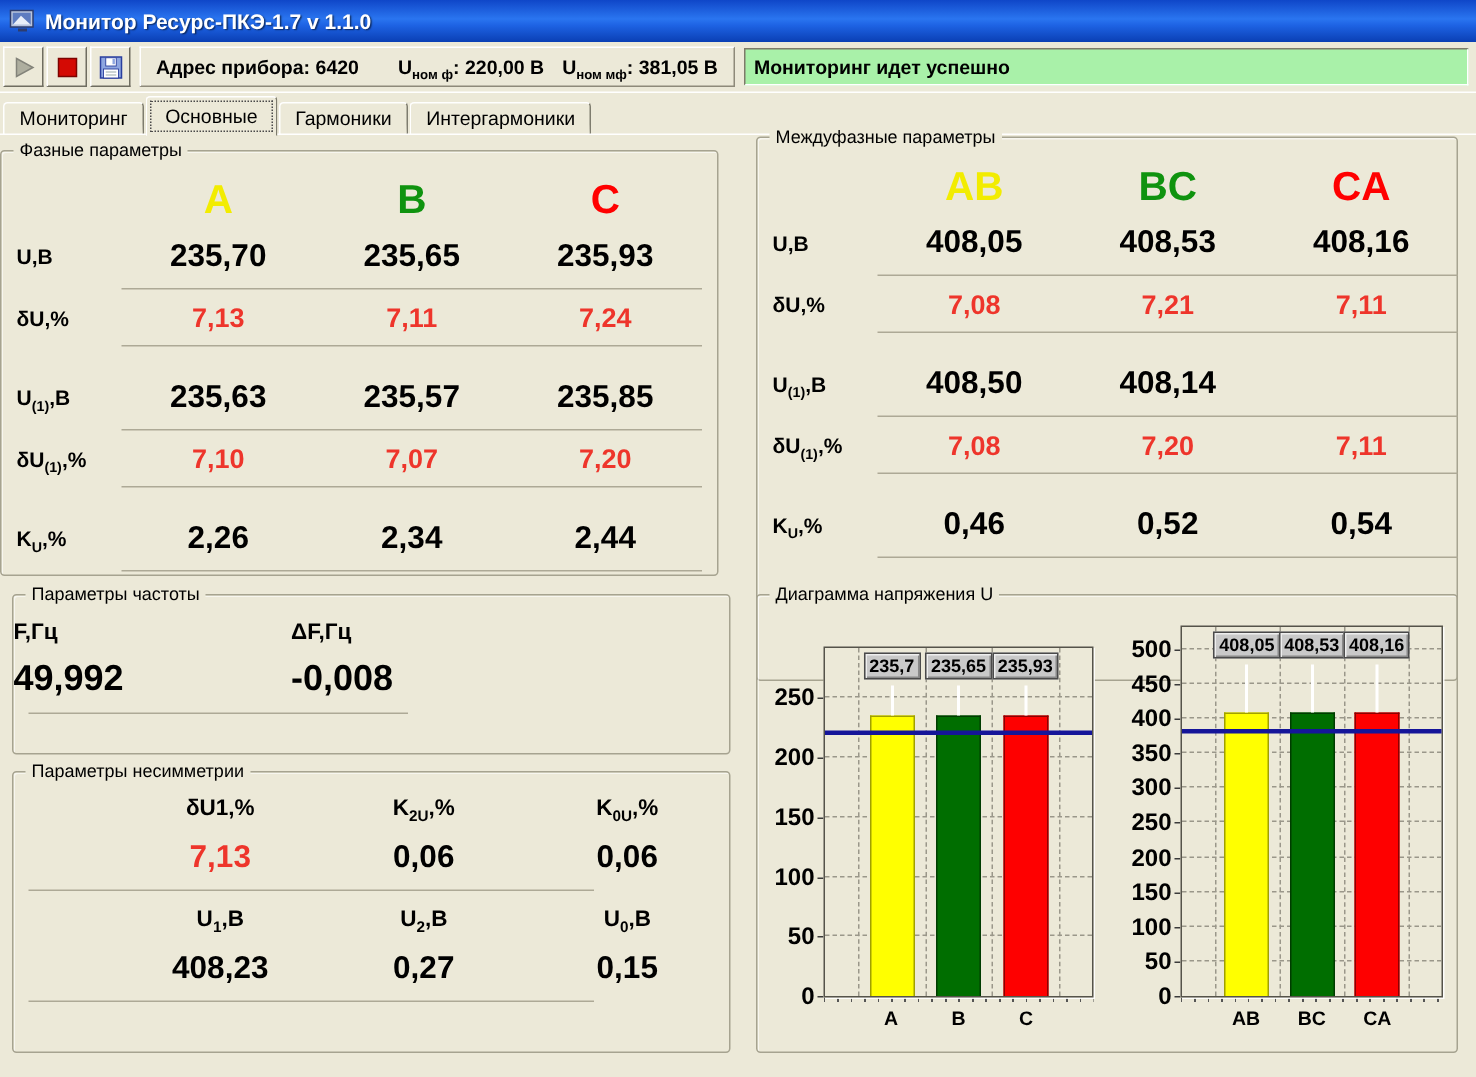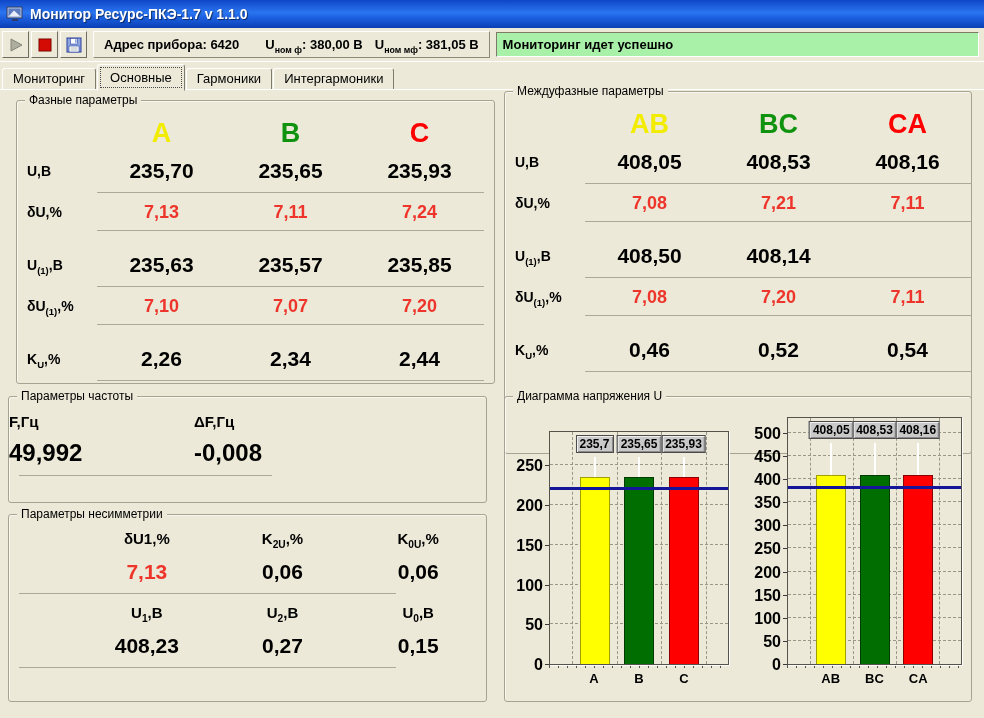--- a/index.html
+++ b/index.html
@@ -27,21 +27,21 @@
   .tab{box-sizing:border-box;height:22px;line-height:20px;padding:0 10px;background:#ece9d8;font-size:13px;
     border:1px solid;border-color:#fff #7e7c6e transparent #fff;border-top-left-radius:3px;border-top-right-radius:3px;
     margin-right:1px;cursor:default;}
   .tab.active{height:27px;line-height:26px;padding:0 12px;position:relative;z-index:2;margin-bottom:-1px;
     outline:1px dotted #4a4a4a;outline-offset:-4px;}
   .tabline{position:absolute;top:89px;left:0;width:100%;border-top:1px solid #fff;}
   
   .groupbox{position:absolute;border:1px solid #a6a390;border-radius:3px;
     box-shadow:inset 1px 1px 0 rgba(255,255,255,.6);box-sizing:border-box;}
   .gb-caption{position:absolute;top:-8px;left:8px;background:#ece9d8;padding:0 4px;font-size:12px;line-height:14px;}
-  #gb-phase{left:16px;top:100px;width:479px;height:284px;}
+  #gb-phase{left:0;top:100px;width:479px;height:284px;}
   #gb-inter{left:504px;top:91px;width:468px;height:363px;}
   #gb-freq{left:8px;top:396px;width:479px;height:107px;}
   #gb-asym{left:8px;top:514px;width:479px;height:188px;}
   #gb-diagram{left:504px;top:396px;width:468px;height:306px;}
   
   .ptable{display:grid;grid-template-columns:72px repeat(3,129px);padding:12px 0 0 8px;align-items:center;}
   .ph-col{text-align:center;font-size:27px;font-weight:bold;line-height:40px;height:40px;}
   .plabel{font-weight:bold;font-size:14px;line-height:16px;padding-left:2px;}
   .pval{text-align:center;font-weight:bold;font-size:21px;line-height:36px;height:36px;}
   .pval.red{font-size:18px;line-height:30px;height:30px;color:#ee352b;}
@@ -116,21 +116,21 @@
         <rect x="10" y="3.2" width="1.6" height="3.6" fill="#8ea6e0"></rect>
         <rect x="4" y="10" width="10" height="6" fill="#fff" stroke="#2a3f9e" stroke-width="0.6"></rect>
         <line x1="5.5" y1="12" x2="12.5" y2="12" stroke="#9aa" stroke-width="0.8"></line>
         <line x1="5.5" y1="14" x2="12.5" y2="14" stroke="#9aa" stroke-width="0.8"></line>
       </svg>
     </button>
 
     <div class="tb-panel">
       <span>Адрес прибора:</span>&nbsp;<span>6420</span>
       <span class="gap1"></span>
-      <span>U<sub>ном ф</sub>:</span>&nbsp;<span>380,00 В</span>
+      <span>U<sub>ном ф</sub>:</span>&nbsp;<span>220,00 В</span>
       <span class="gap2"></span>
       <span>U<sub>ном мф</sub>:</span>&nbsp;<span>381,05 В</span>
     </div>
 
     <div class="status-panel" id="status-panel" style="background: rgb(169, 241, 169);">
       <span>Мониторинг идет успешно</span>
     </div>
   </div>
 
   <div class="tabs" id="tabs">

